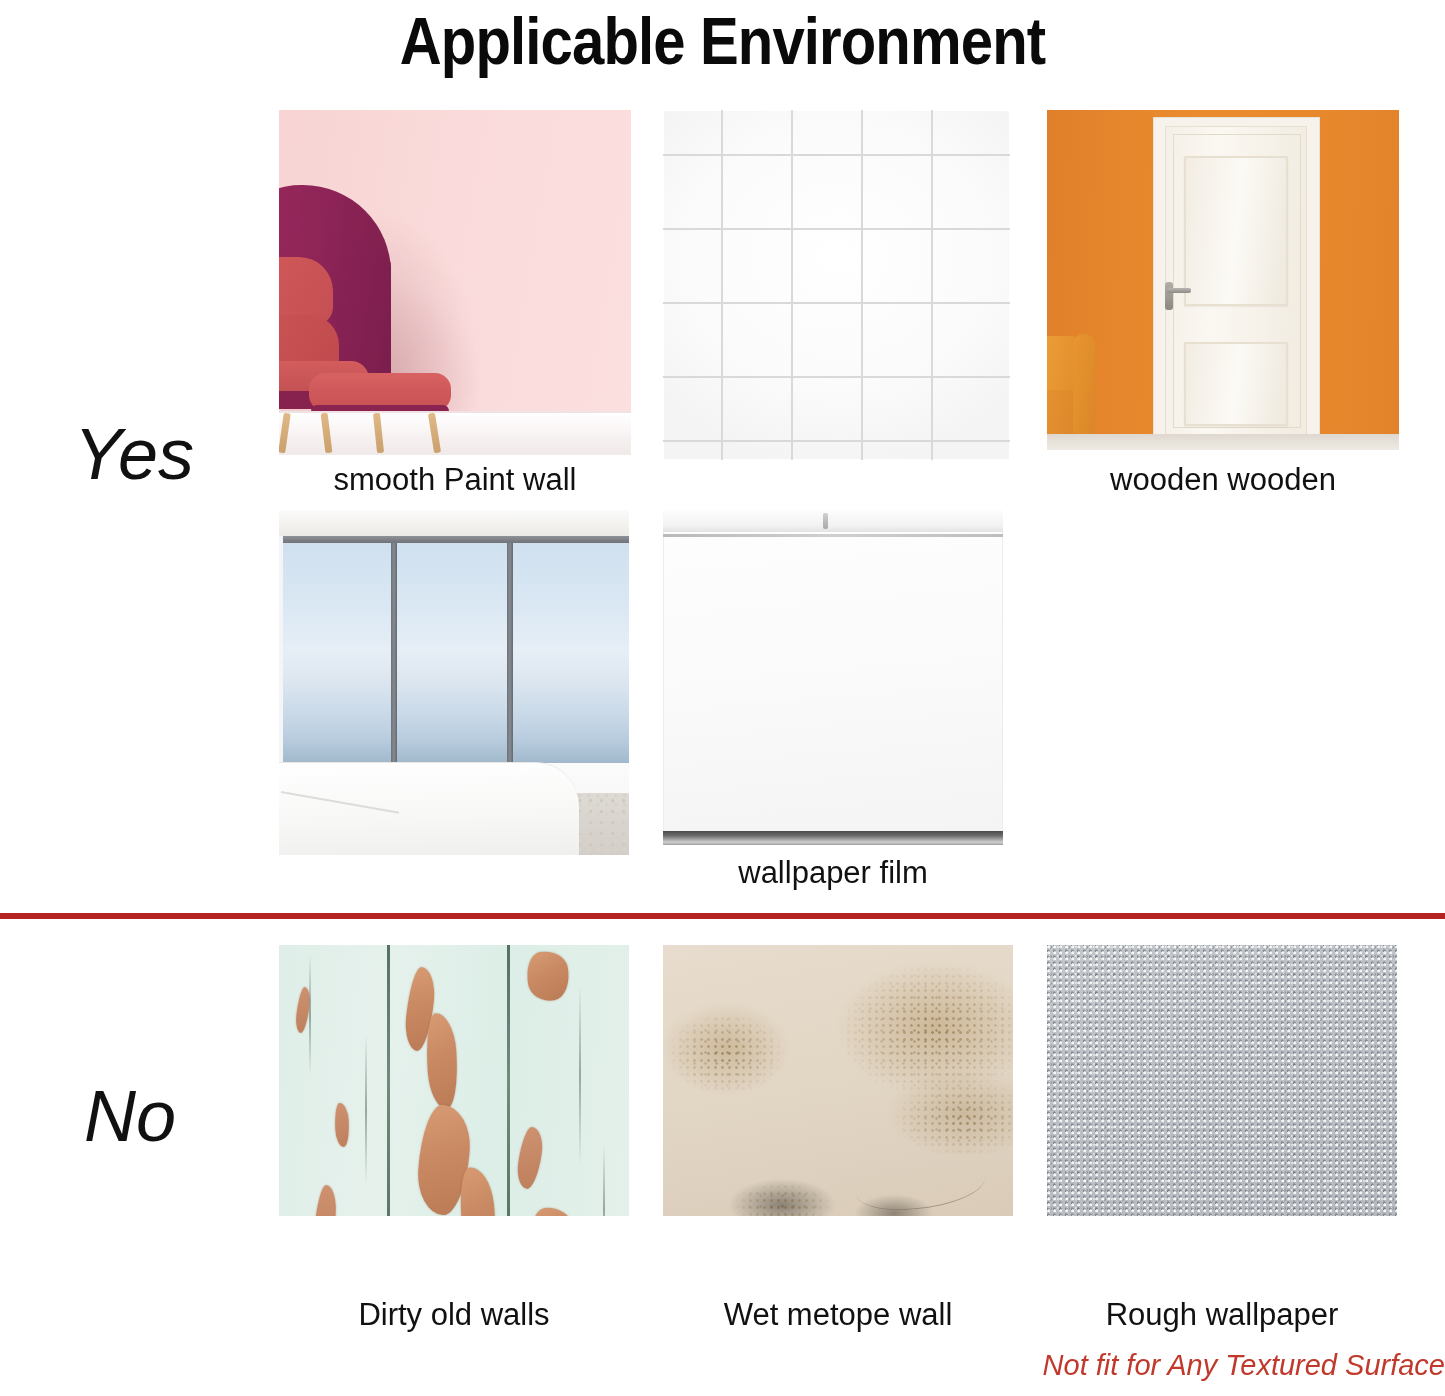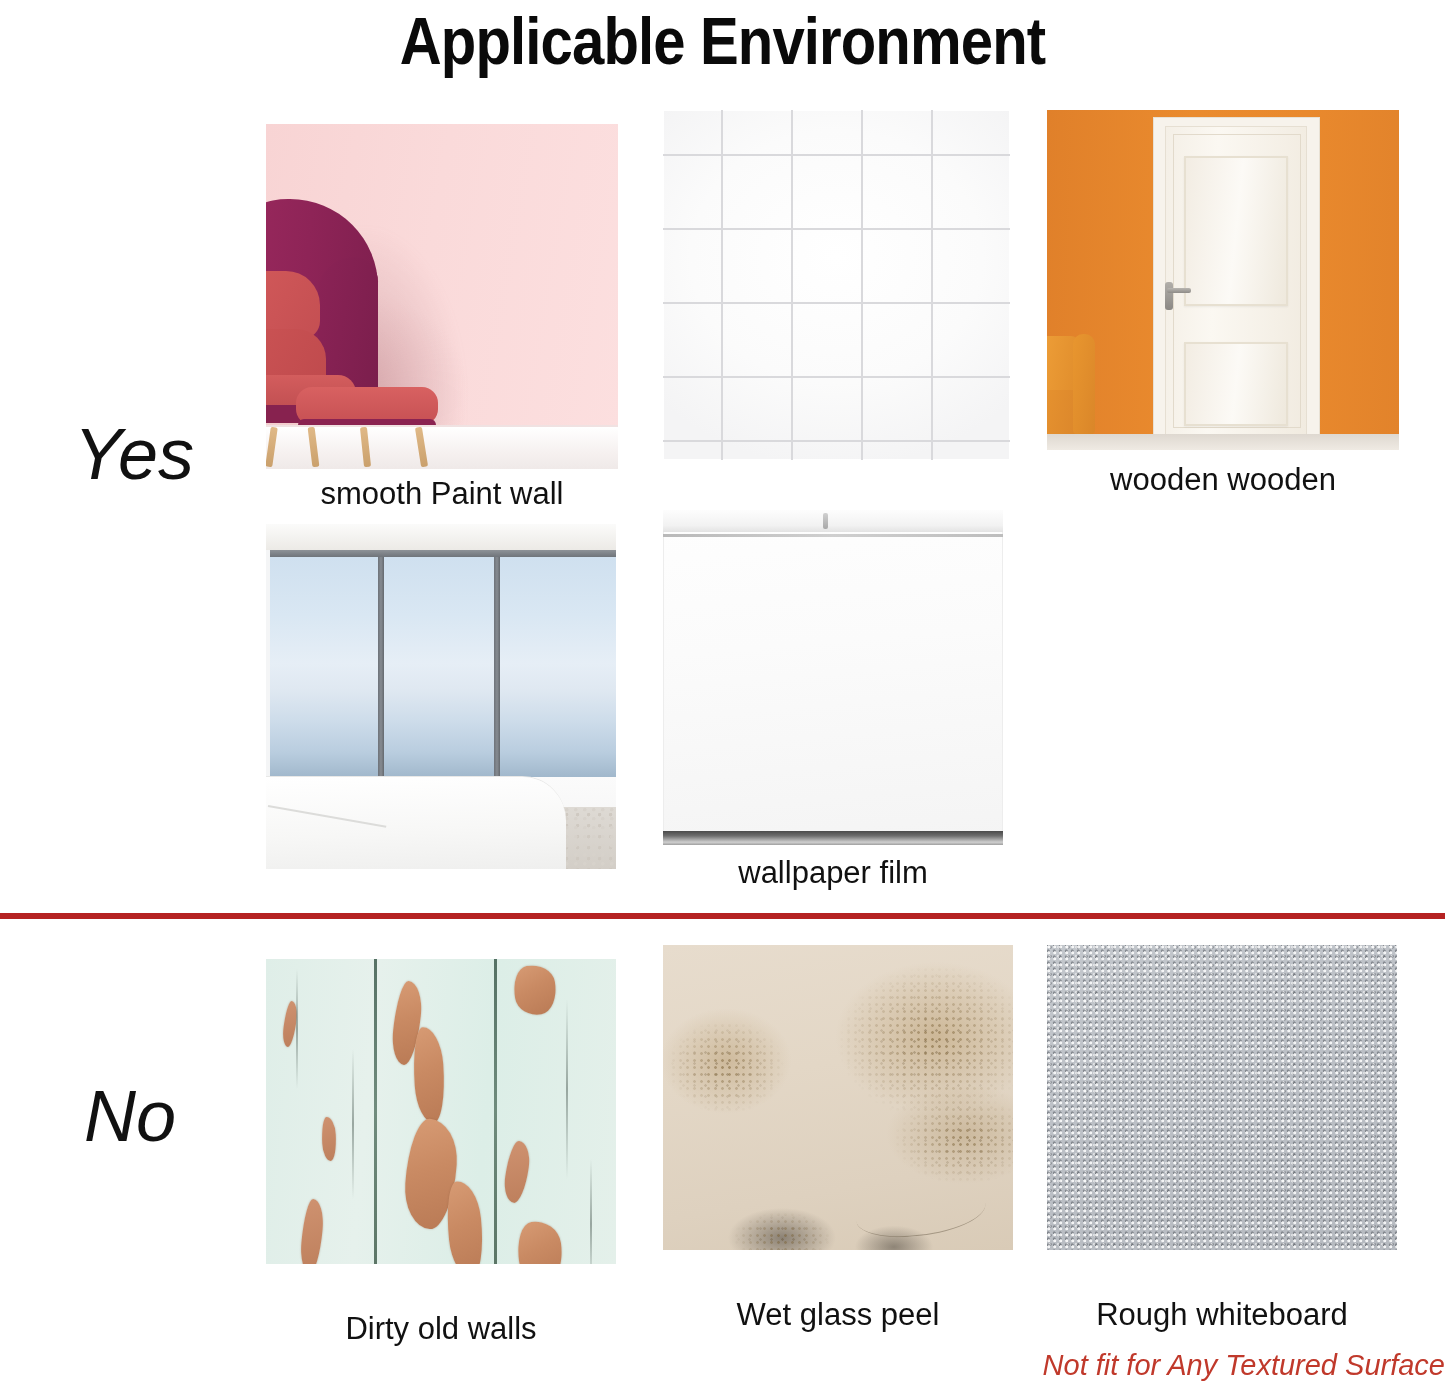--- a/index.html
+++ b/index.html
@@ -72,30 +72,30 @@
     font-family: "Liberation Sans", sans-serif;
     font-size: 31px;
     line-height: 36px;
     color: #111111;
   }
 
   
   .r1 { top: 110px; }
   .r2 { top: 510px; }
   .r3 { top: 945px; }
-  .c1 { left: 266px; margin-top: 14px; }
+  .c1 { left: 279px; }
   .c2 { left: 663px; }
   .c3 { left: 1047px; }
 
   .sq-pink   { width: 352px; height: 345px; }
   .sq-tile   { width: 347px; height: 350px; }
   .sq-door   { width: 352px; height: 340px; }
   .sq-glass  { width: 350px; height: 345px; }
   .sq-board  { width: 340px; height: 335px; }
-  .sq-bot    { width: 350px; height: 305px; }
+  .sq-bot    { width: 350px; height: 271px; }
 
   
   .pw-wall {
     position: absolute; inset: 0;
     background:
       radial-gradient(ellipse 60% 50% at 22% 78%, rgba(190,120,130,0.22) 0%, rgba(190,120,130,0.0) 60%),
       linear-gradient(100deg, #f8d4d4 0%, #fadada 45%, #fcdfdf 100%);
   }
   .pw-floor {
     position: absolute; left: 0; right: 0; bottom: 0; height: 42px;
@@ -501,24 +501,24 @@
   </div>
   <div class="caption" style="top:352px">Dirty old walls</div>
 </div>
 
 <div class="cell r3 c2 sq-bot">
   <div class="photo sq-bot">
     <div class="wm-bg"></div>
     <div class="wm-speck"></div>
     <div class="wm-hairline"></div>
   </div>
-  <div class="caption" style="top:352px">Wet glass peel</div>
+  <div class="caption" style="top:352px">Wet metope wall</div>
 </div>
 
 <div class="cell r3 c3 sq-bot">
   <div class="photo sq-bot">
     <div class="rw-bg"></div>
     <div class="rw-tex"></div>
   </div>
-  <div class="caption" style="top:352px">Rough whiteboard</div>
+  <div class="caption" style="top:352px">Rough wallpaper</div>
 </div>
 
 <div class="footnote">Not fit for Any Textured Surface</div>
 
 </body></html>

